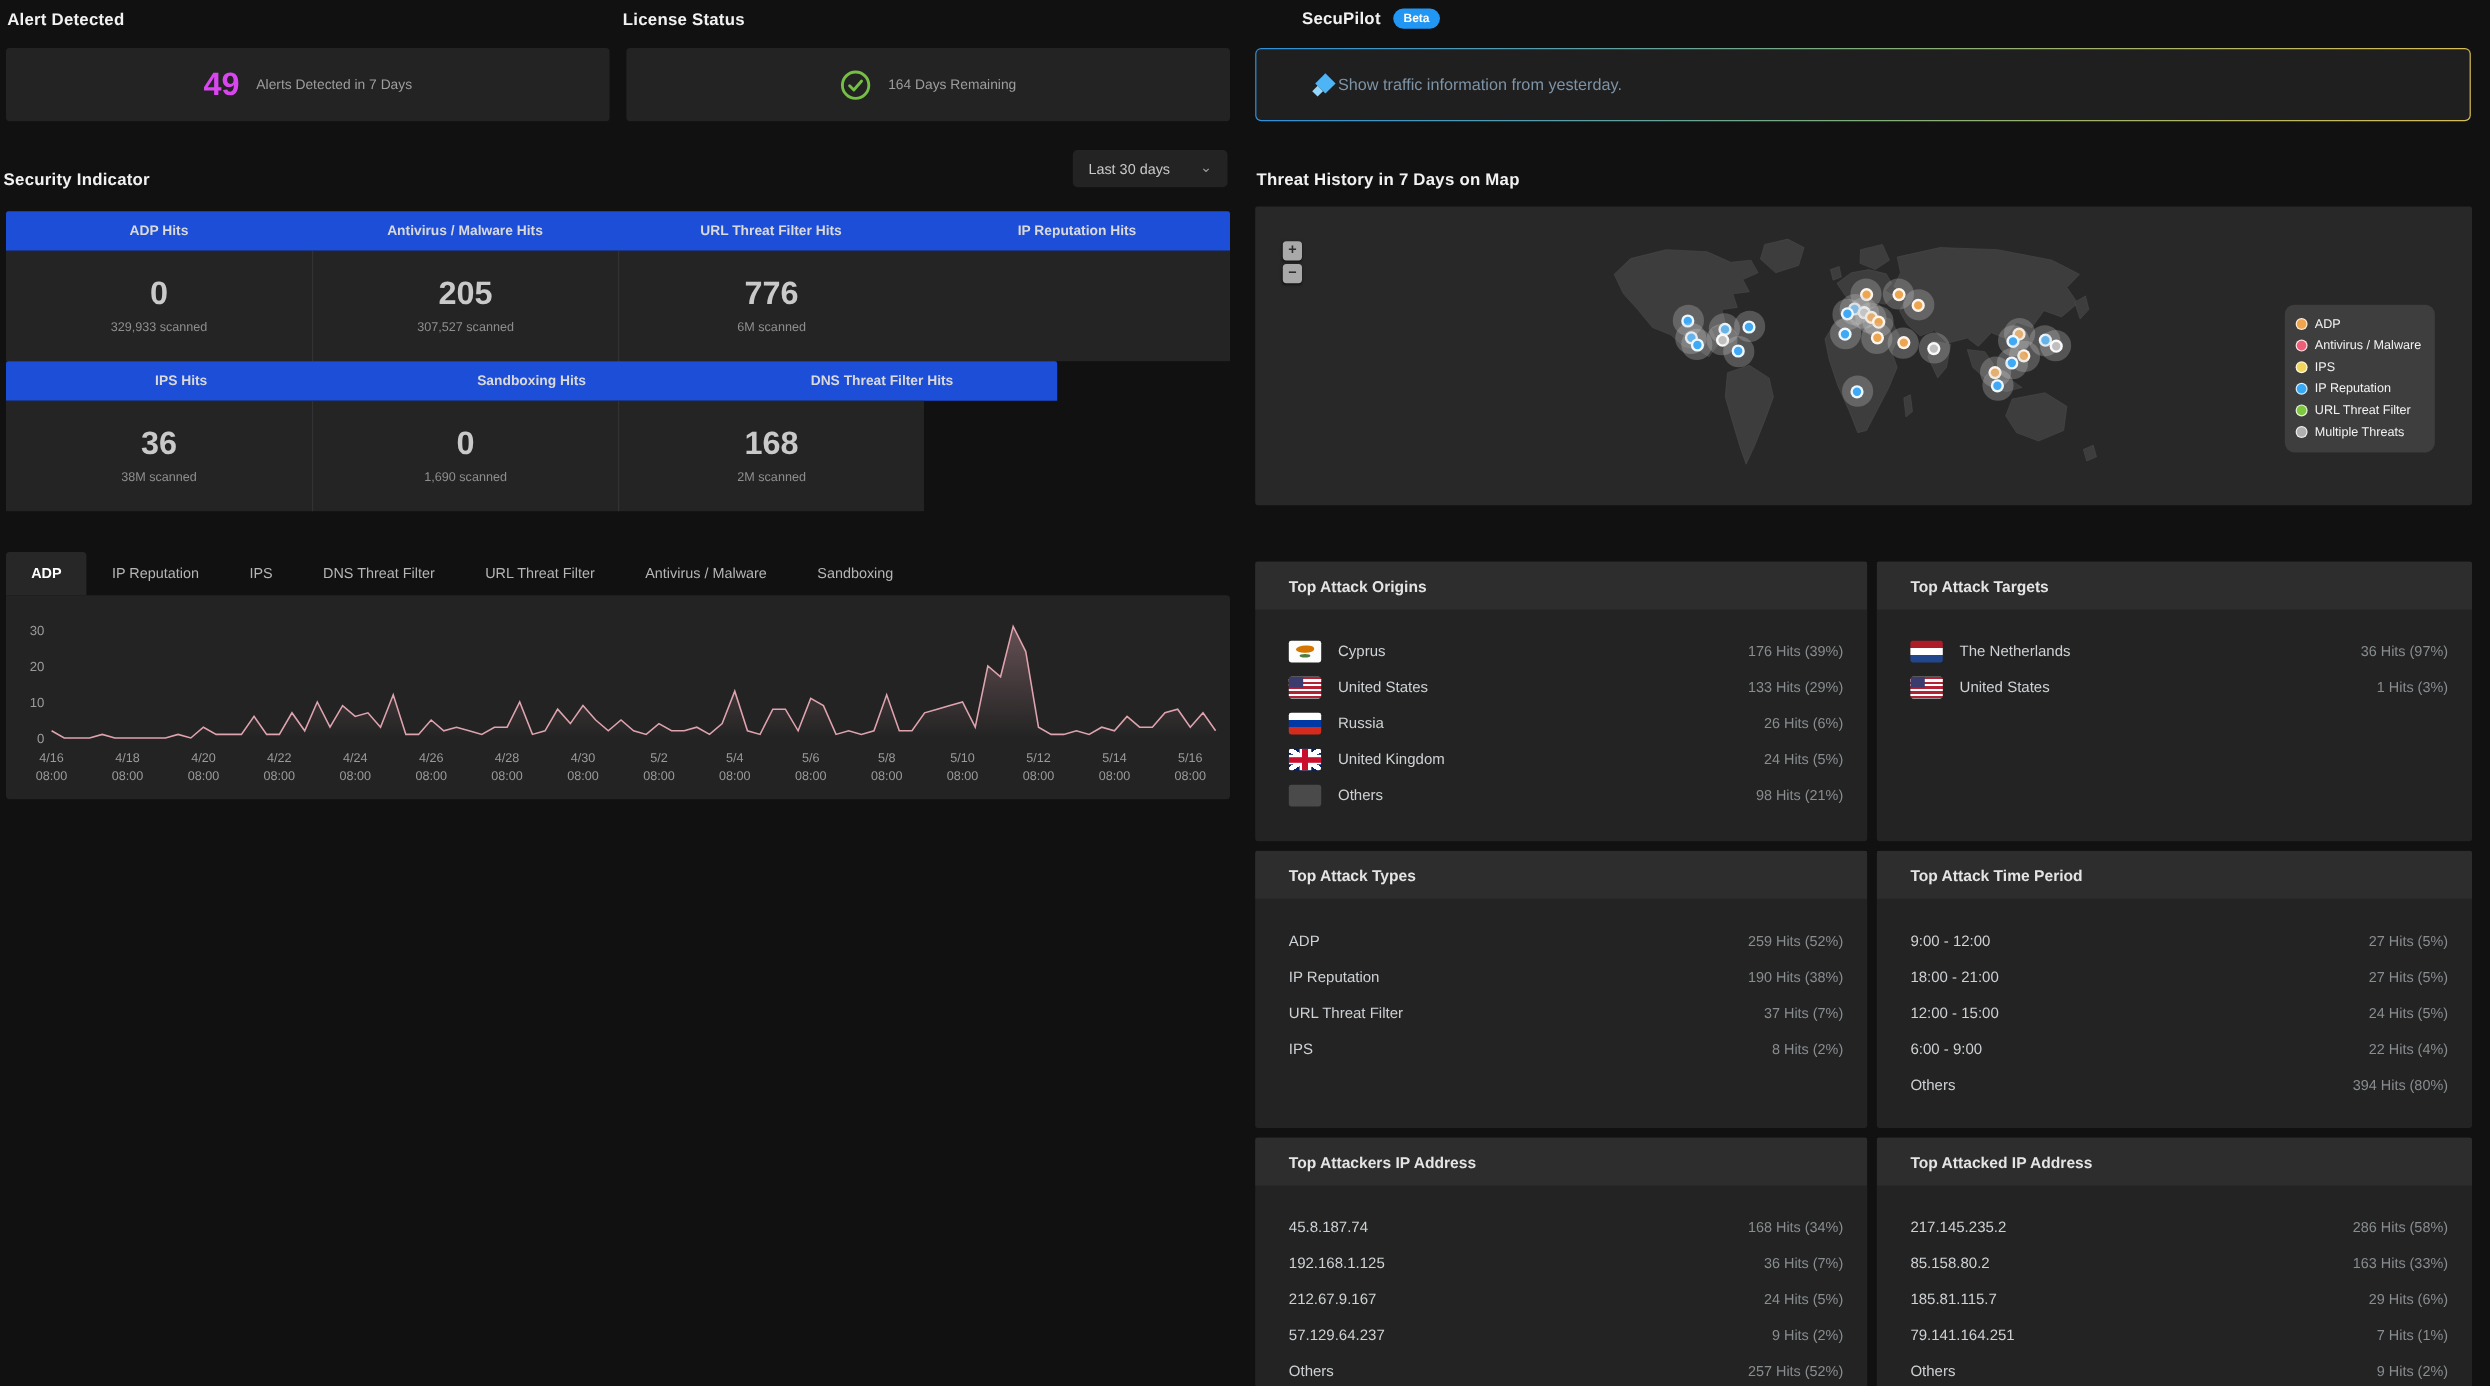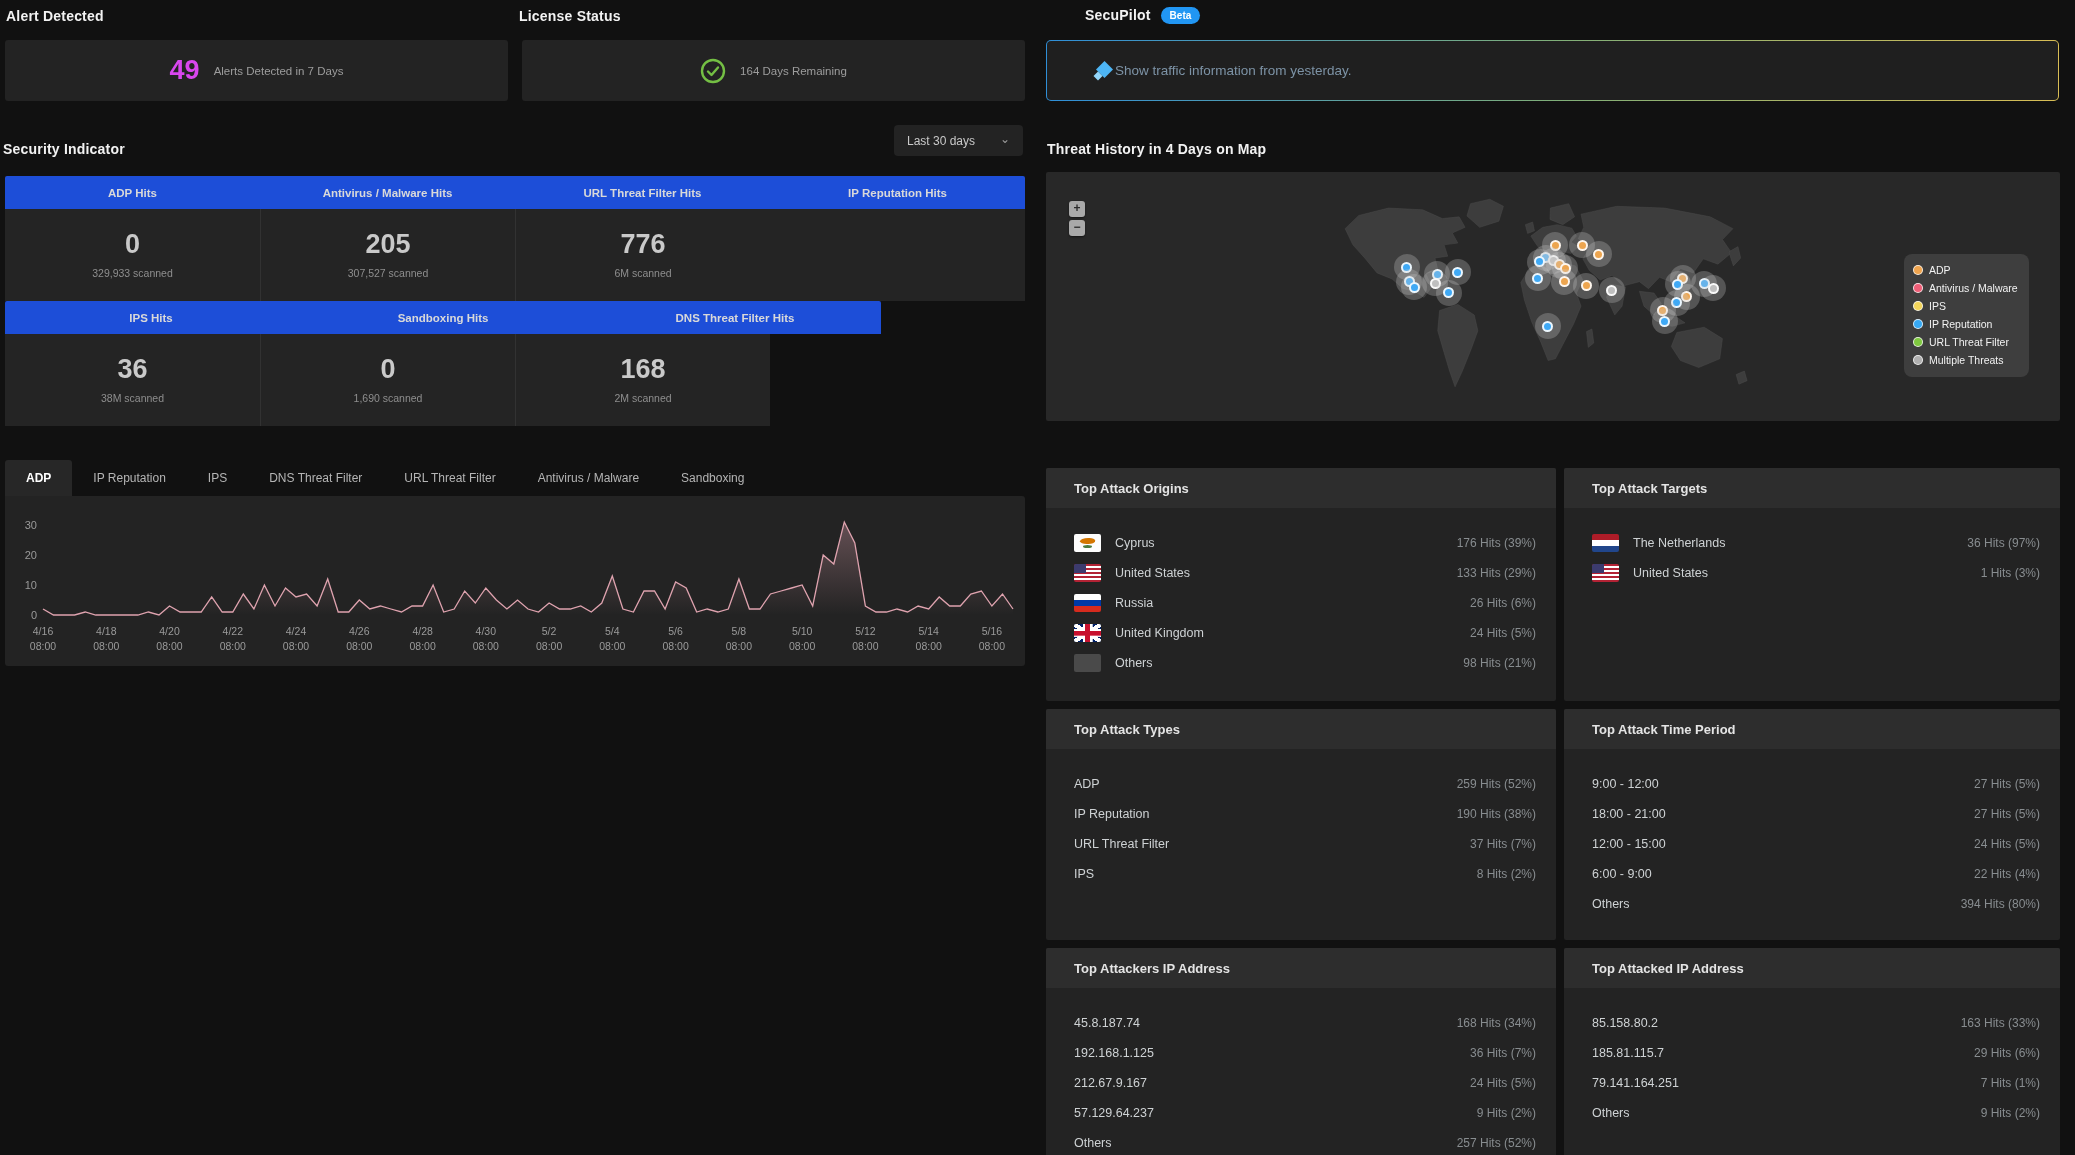--- a/index.html
+++ b/index.html
@@ -224,21 +224,21 @@
         <text x="797.1" y="139" text-anchor="middle" font-size="10.5" fill="#9a9a9a">5/10</text>
         <text x="797.1" y="154" text-anchor="middle" font-size="10.5" fill="#9a9a9a">08:00</text>
         <text x="860.4" y="139" text-anchor="middle" font-size="10.5" fill="#9a9a9a">5/12</text>
         <text x="860.4" y="154" text-anchor="middle" font-size="10.5" fill="#9a9a9a">08:00</text>
         <text x="923.7" y="139" text-anchor="middle" font-size="10.5" fill="#9a9a9a">5/14</text>
         <text x="923.7" y="154" text-anchor="middle" font-size="10.5" fill="#9a9a9a">08:00</text>
         <text x="986.9" y="139" text-anchor="middle" font-size="10.5" fill="#9a9a9a">5/16</text>
         <text x="986.9" y="154" text-anchor="middle" font-size="10.5" fill="#9a9a9a">08:00</text>
     </svg></div>
 
-  <div class="sec-title" style="left:1047px;top:141px;">Threat History in 4 Days on Map</div>
+  <div class="sec-title" style="left:1047px;top:141px;">Threat History in 7 Days on Map</div>
 
   <div id="map-panel">
     <svg id="world-svg" viewBox="0 0 1000 500" preserveAspectRatio="none">
       <g fill="#3d3d3d" stroke="#4c4c4c" stroke-width="1">
         <path d="M55,95 L85,65 L150,48 L225,52 L268,72 L305,68 L318,92 L290,105 L302,128 L272,132 L280,158 L252,162 L258,188 L232,198 L245,228 L228,252 L208,238 L182,232 L158,210 L125,196 L98,162 L72,132 Z"></path>
         <path d="M330,38 L372,28 L402,44 L392,78 L350,92 L322,66 Z"></path>
         <path d="M262,282 L302,268 L338,292 L346,328 L332,368 L312,420 L296,456 L284,420 L272,378 L258,328 Z"></path>
         <path d="M505,48 L545,38 L558,68 L532,86 L504,74 Z"></path>
         <path d="M462,112 L488,92 L520,86 L552,94 L562,112 L550,126 L566,136 L550,152 L526,146 L512,162 L492,152 L476,134 Z"></path>
         <path d="M450,86 L466,80 L470,100 L455,106 Z"></path>
@@ -526,20 +526,26 @@
             </div>
             <div class="val">257 Hits (52%)</div>
           </div>
         </div>
       </div>
       <div class="tbl">
         <div class="tbl-head">Top Attacked IP Address</div>
         <div class="tbl-body">
           <div class="tbl-row">
             <div class="lbl">
+              <span>217.145.235.2</span>
+            </div>
+            <div class="val">286 Hits (58%)</div>
+          </div>
+          <div class="tbl-row">
+            <div class="lbl">
               <span>85.158.80.2</span>
             </div>
             <div class="val">163 Hits (33%)</div>
           </div>
           <div class="tbl-row">
             <div class="lbl">
               <span>185.81.115.7</span>
             </div>
             <div class="val">29 Hits (6%)</div>
           </div>

